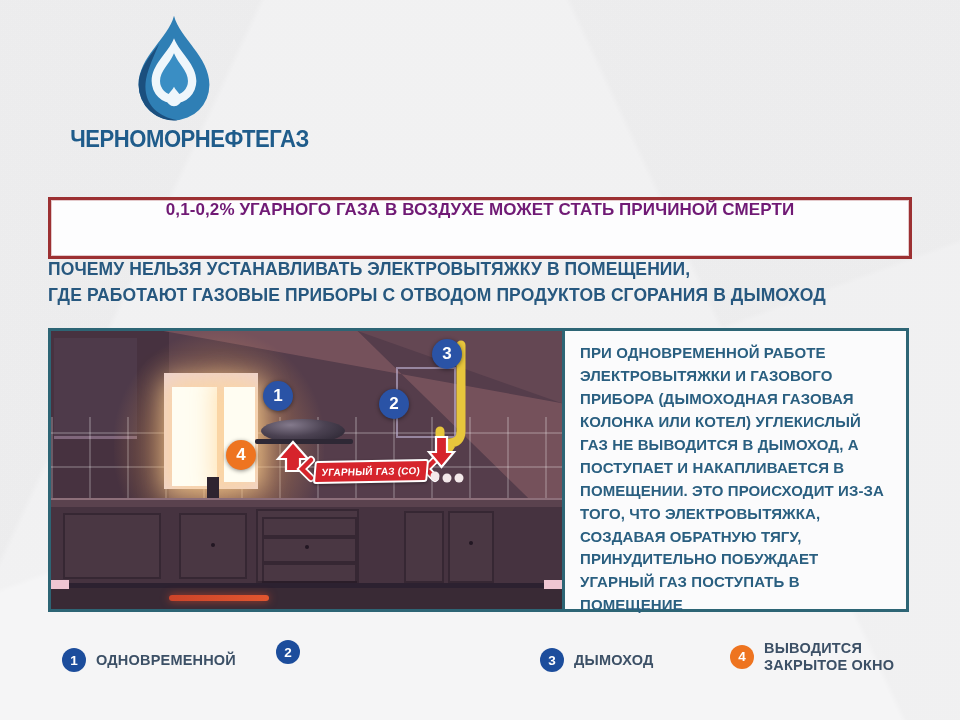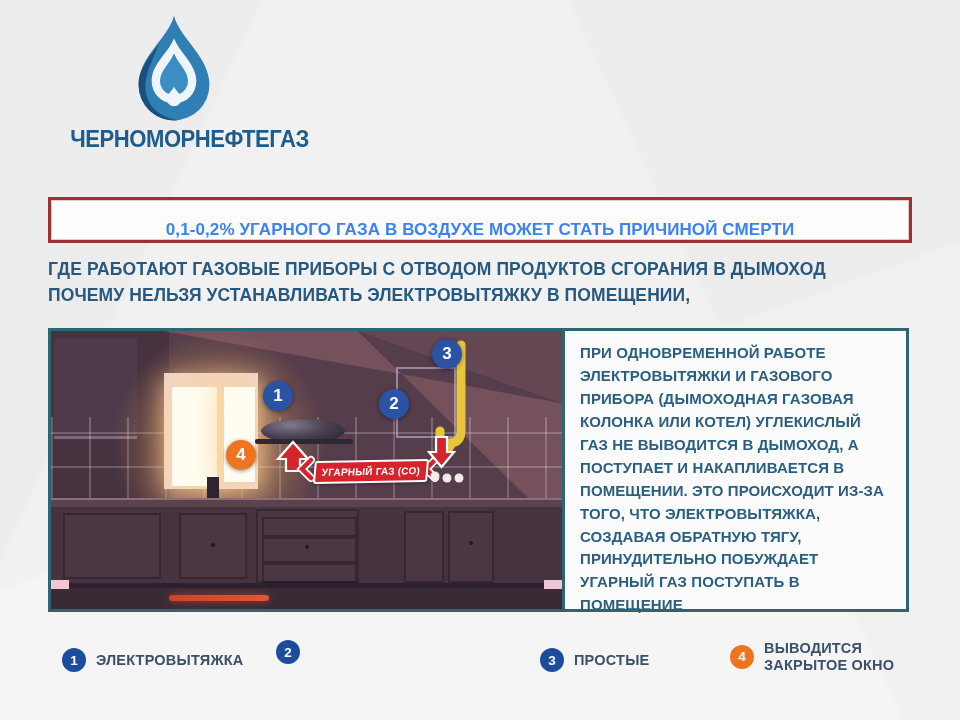--- a/index.html
+++ b/index.html
@@ -18,25 +18,25 @@
   
   .logo{position:absolute;left:66px;top:14px;width:216px;text-align:center;}
   .logo svg{display:block;margin:0 auto;}
   .logo-text{font-weight:bold;font-size:23px;letter-spacing:-0.5px;color:#1f5c8b;margin-top:2px;transform:scaleX(0.96);}
   .title-block{position:absolute;left:296px;top:80px;display:flex;align-items:stretch;}
   .title-bar{width:11px;background:linear-gradient(180deg,#3d88b8,#1d5c8c);margin-right:11px;}
   .title-lines{color:#26608d;font-weight:bold;font-size:34px;line-height:1.18;letter-spacing:-0.5px;transform:scaleX(0.99);transform-origin:left;}
 
   
   .alert{
-    position:absolute;left:48px;top:197px;width:864px;height:46px;box-sizing:border-box;
+    position:absolute;left:48px;top:197px;width:864px;height:62px;box-sizing:border-box;
     border:3px solid #9c3032;background:#fdfdfe;
     box-shadow:inset 0 0 0 1px rgba(156,48,50,0.25);
-    display:flex;align-items:flex-end;justify-content:center;
-    color:#3b82f6;font-weight:bold;font-size:17px;letter-spacing:0.1px;
+    display:flex;align-items:flex-start;justify-content:center;
+    color:#701a75;font-weight:bold;font-size:17px;letter-spacing:0.1px;
   }
 
   
   .question{position:absolute;left:48px;top:256px;color:#27587f;font-weight:bold;font-size:17.5px;line-height:1.5;letter-spacing:0.1px;}
 
   
   .content{position:absolute;left:48px;top:328px;display:flex;}
   .scene{
     position:relative;width:511px;height:278px;flex:none;
     border:3px solid #2d6575;background:#553d4b;overflow:hidden;
@@ -132,22 +132,22 @@
     </svg>
     <div class="logo-text">ЧЕРНОМОРНЕФТЕГАЗ</div>
   </div>
 
 
   <div class="alert">
     <span>0,1-0,2% УГАРНОГО ГАЗА В ВОЗДУХЕ МОЖЕТ СТАТЬ ПРИЧИНОЙ СМЕРТИ</span>
   </div>
 
   <div class="question">
+    <div>ПОЧЕМУ НЕЛЬЗЯ УСТАНАВЛИВАТЬ ЭЛЕКТРОВЫТЯЖКУ В ПОМЕЩЕНИИ,</div>
     <div>ГДЕ РАБОТАЮТ ГАЗОВЫЕ ПРИБОРЫ С ОТВОДОМ ПРОДУКТОВ СГОРАНИЯ В ДЫМОХОД</div>
-    <div>ПОЧЕМУ НЕЛЬЗЯ УСТАНАВЛИВАТЬ ЭЛЕКТРОВЫТЯЖКУ В ПОМЕЩЕНИИ,</div>
   </div>
 
   <div class="content">
 
     <div class="scene">
       <div class="dark-left"></div>
       <div class="band-light"></div>
       <div class="band-corner"></div>
       <div class="cab-ul"></div>
       <div class="tick-row"></div>
@@ -211,28 +211,28 @@
     </div>
 
     <aside class="panel">
       <p>ПРИ ОДНОВРЕМЕННОЙ РАБОТЕ ЭЛЕКТРОВЫТЯЖКИ И ГАЗОВОГО ПРИБОРА (ДЫМОХОДНАЯ ГАЗОВАЯ КОЛОНКА ИЛИ КОТЕЛ) УГЛЕКИСЛЫЙ ГАЗ НЕ ВЫВОДИТСЯ В ДЫМОХОД, А ПОСТУПАЕТ И НАКАПЛИВАЕТСЯ В ПОМЕЩЕНИИ. ЭТО ПРОИСХОДИТ ИЗ-ЗА ТОГО, ЧТО ЭЛЕКТРОВЫТЯЖКА, СОЗДАВАЯ ОБРАТНУЮ ТЯГУ, ПРИНУДИТЕЛЬНО ПОБУЖДАЕТ УГАРНЫЙ ГАЗ ПОСТУПАТЬ В ПОМЕЩЕНИЕ</p>
     </aside>
   </div>
 
   <div class="legend">
     <div class="legend-item li-1">
       <span class="lc lc-blue">1</span>
-      <span class="ll">ЭЛЕКТРОВЫТЯЖКА</span>
+      <span class="ll">ОДНОВРЕМЕННОЙ</span>
     </div>
     <div class="legend-item li-2">
       <span class="lc lc-blue">2</span>
     </div>
     <div class="legend-item li-3">
       <span class="lc lc-blue">3</span>
-      <span class="ll">ПРОСТЫЕ</span>
+      <span class="ll">ДЫМОХОД</span>
     </div>
     <div class="legend-item li-4">
       <span class="lc lc-orange">4</span>
       <span class="ll">ВЫВОДИТСЯ ЗАКРЫТОЕ ОКНО</span>
     </div>
   </div>
 
 </div>
 
 </body></html>

